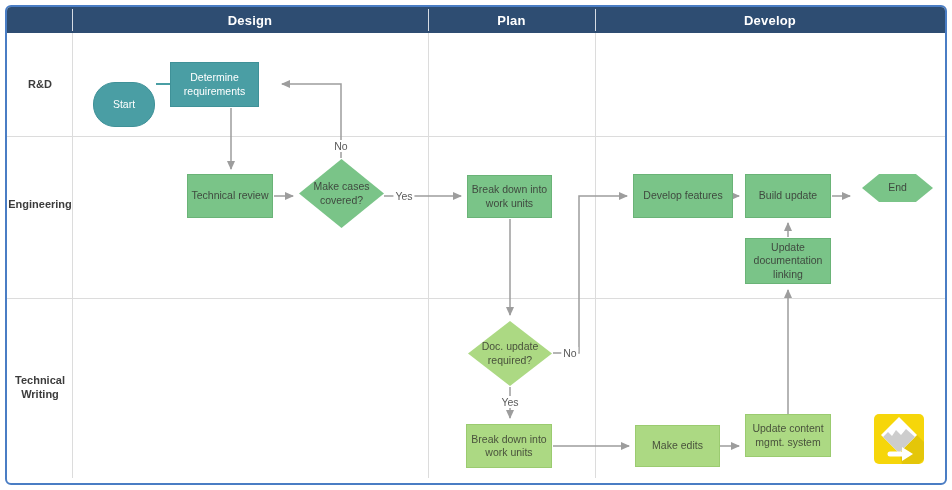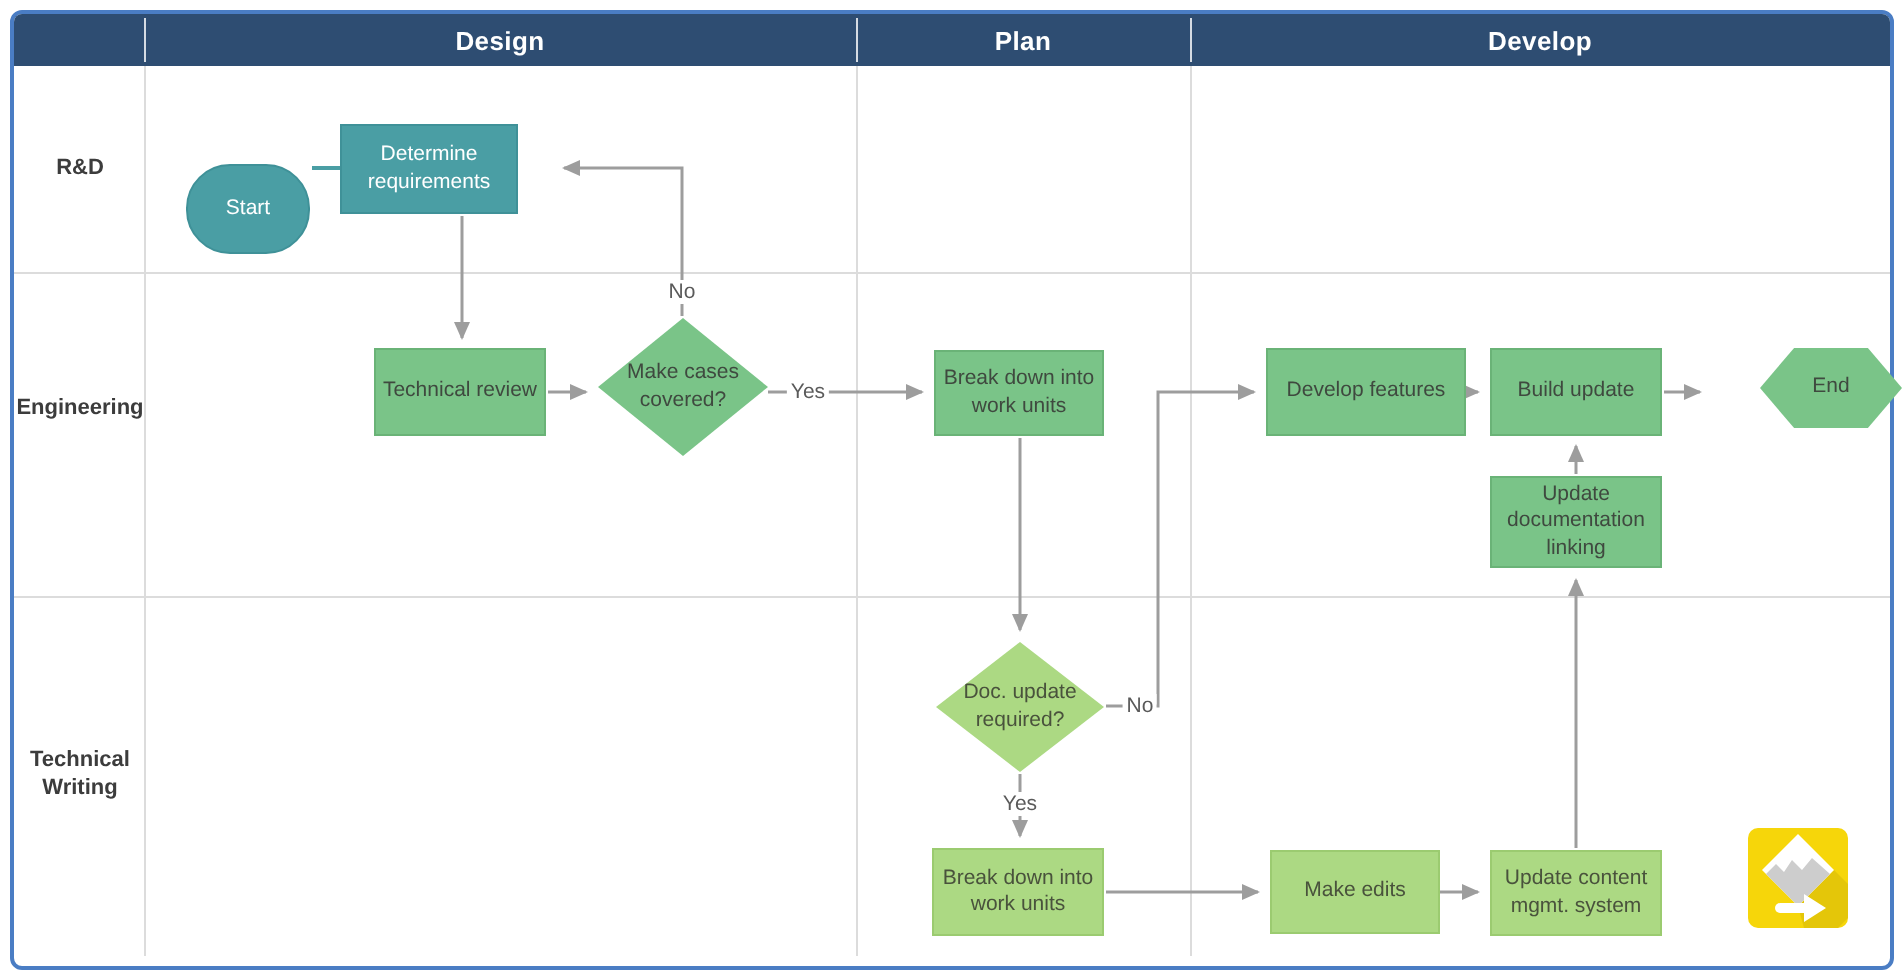--- a/index.html
+++ b/index.html
@@ -121,36 +121,36 @@
 </div>
 <div class="node rect-green" style="left:467px;top:175px;width:85px;height:43px">
   <span class="node-label">Break down into work units</span>
 </div>
 <div class="node rect-green" style="left:633px;top:174px;width:100px;height:44px">
   <span class="node-label">Develop features</span>
 </div>
 <div class="node rect-green" style="left:745px;top:174px;width:86px;height:44px">
   <span class="node-label">Build update</span>
 </div>
-<div class="node rect-green hex" style="left:880px;top:174px;width:71px;height:40px">
+<div class="node rect-green hex" style="left:862px;top:174px;width:71px;height:28px">
   <span class="node-label">End</span>
 </div>
 <div class="node rect-green" style="left:745px;top:238px;width:86px;height:46px">
   <span class="node-label">Update documentation linking</span>
 </div>
 <div class="node rect-light diamond" style="left:468px;top:321px;width:84px;height:65px">
   <span class="node-label">Doc. update required?</span>
 </div>
 <div class="node rect-light" style="left:466px;top:424px;width:86px;height:44px">
   <span class="node-label">Break down into work units</span>
 </div>
 <div class="node rect-light" style="left:635px;top:425px;width:85px;height:42px">
   <span class="node-label">Make edits</span>
 </div>
-<div class="node rect-light" style="left:745px;top:425px;width:86px;height:43px">
+<div class="node rect-light" style="left:745px;top:414px;width:86px;height:43px">
   <span class="node-label">Update content mgmt. system</span>
 </div>
 
 <span class="edge-label" style="left:341px;top:146px">No</span>
 <span class="edge-label" style="left:404px;top:196px">Yes</span>
 <span class="edge-label" style="left:570px;top:353px">No</span>
 <span class="edge-label" style="left:510px;top:402px">Yes</span>
 
 <div class="logo">
   <svg width="52" height="52" viewBox="0 0 52 52">

